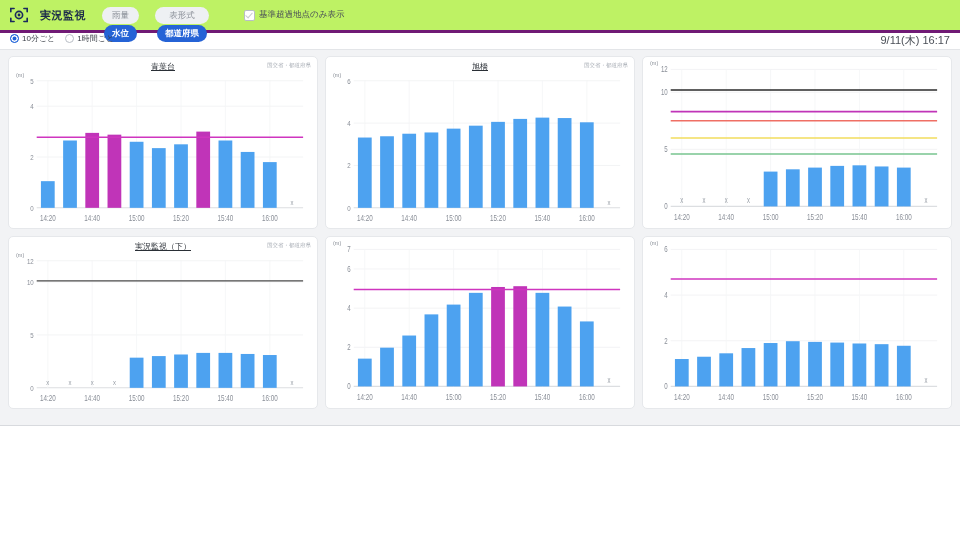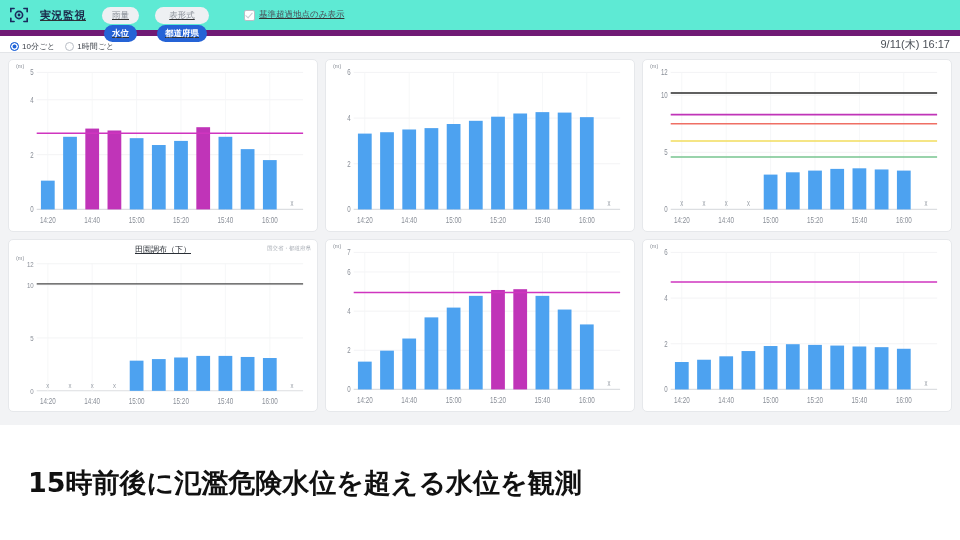--- a/index.html
+++ b/index.html
@@ -14,26 +14,25 @@
   
   .window{
     position:absolute;left:0;top:0;width:960px;height:425px;
     background:#f2f3f5;
     border-bottom:1px solid #d8dade;
     overflow:hidden;
   }
 
   
   .toolbar{
-    height:30px;background:#5eead4;
+    height:30px;background:#bef264;
     display:flex;align-items:center;
     padding:0 8px;
-    border-bottom:6px solid #701a75;
+    border-bottom:3px solid #701a75;
     gap:10px;
-    text-decoration:underline;
   }
   .logo{
     width:22px;height:20px;flex:0 0 auto;
     display:flex;align-items:center;justify-content:center;
   }
   .app-title{
     font-size:11px;font-weight:700;color:#1b2a4a;letter-spacing:.5px;
     white-space:nowrap;
   }
   .pill-group{
@@ -53,21 +52,21 @@
   }
   .chk:after{
     content:"";position:absolute;left:2px;top:0px;width:3px;height:6px;
     border:solid #c8ccd2;border-width:0 1.4px 1.4px 0;transform:rotate(42deg);
   }
   .chk-label{font-size:8.5px;color:#4a4f57;white-space:nowrap;}
 
   
   .subbar{
     height:16px;background:#ffffff;
-    display:flex;align-items:flex-end;justify-content:space-between;
+    display:flex;align-items:flex-start;justify-content:space-between;
     padding:0 10px;border-bottom:1px solid #e3e5e8;
   }
   .radios{display:flex;align-items:center;gap:10px;}
   .radio-item{display:flex;align-items:center;gap:3px;}
   .radio{
     width:7px;height:7px;border-radius:50%;
     border:1px solid #b9bec6;background:#fff;flex:0 0 auto;position:relative;
   }
   .radio.on{border-color:#1f63d8;background:#1f63d8;box-shadow:inset 0 0 0 1.5px #fff;}
   .radio-label{font-size:8px;color:#3a3f47;white-space:nowrap;}
@@ -167,20 +166,24 @@
         <div class="radio-item">
           <span class="radio"></span>
           <span class="radio-label">1時間ごと</span>
         </div>
       </div>
       <div class="timestamp">9/11(木) 16:17</div>
     </div>
 
     <div class="grid" id="chart-grid">
         <div class="panel">
+          <div class="panel-head">
+            <div class="panel-title">青葉台</div>
+            <div class="panel-src">国交省・都道府県</div>
+          </div>
           <div class="plot-wrap">
             <div class="unit">(m)</div>
             <svg class="plot" viewBox="0 0 300 118" preserveAspectRatio="none">
               <line x1="22" x2="292" y1="64.8" y2="64.8" stroke="#f0f1f3" stroke-width="0.7"></line>
               <line x1="22" x2="292" y1="25.599999999999994" y2="25.599999999999994" stroke="#f0f1f3" stroke-width="0.7"></line>
               <line x1="22" x2="292" y1="6" y2="6" stroke="#f0f1f3" stroke-width="0.7"></line>
               <text x="19" y="106.2" class="tick-text" text-anchor="end">0</text>
               <text x="19" y="67" class="tick-text" text-anchor="end">2</text>
               <text x="19" y="27.799999999999994" class="tick-text" text-anchor="end">4</text>
               <text x="19" y="8.2" class="tick-text" text-anchor="end">5</text>
@@ -207,20 +210,24 @@
               <text x="33.25" y="114" class="xtick-text" text-anchor="middle">14:20</text>
               <text x="78.25" y="114" class="xtick-text" text-anchor="middle">14:40</text>
               <text x="123.25" y="114" class="xtick-text" text-anchor="middle">15:00</text>
               <text x="168.25" y="114" class="xtick-text" text-anchor="middle">15:20</text>
               <text x="213.25" y="114" class="xtick-text" text-anchor="middle">15:40</text>
               <text x="258.25" y="114" class="xtick-text" text-anchor="middle">16:00</text>
             </svg>
           </div>
         </div>
         <div class="panel">
+          <div class="panel-head">
+            <div class="panel-title">旭橋</div>
+            <div class="panel-src">国交省・都道府県</div>
+          </div>
           <div class="plot-wrap">
             <div class="unit">(m)</div>
             <svg class="plot" viewBox="0 0 300 118" preserveAspectRatio="none">
               <line x1="22" x2="292" y1="71.33333333333334" y2="71.33333333333334" stroke="#f0f1f3" stroke-width="0.7"></line>
               <line x1="22" x2="292" y1="38.66666666666667" y2="38.66666666666667" stroke="#f0f1f3" stroke-width="0.7"></line>
               <line x1="22" x2="292" y1="6" y2="6" stroke="#f0f1f3" stroke-width="0.7"></line>
               <text x="19" y="106.2" class="tick-text" text-anchor="end">0</text>
               <text x="19" y="73.53333333333335" class="tick-text" text-anchor="end">2</text>
               <text x="19" y="40.866666666666674" class="tick-text" text-anchor="end">4</text>
               <text x="19" y="8.2" class="tick-text" text-anchor="end">6</text>
@@ -291,21 +298,21 @@
               <text x="78.25" y="114" class="xtick-text" text-anchor="middle">14:40</text>
               <text x="123.25" y="114" class="xtick-text" text-anchor="middle">15:00</text>
               <text x="168.25" y="114" class="xtick-text" text-anchor="middle">15:20</text>
               <text x="213.25" y="114" class="xtick-text" text-anchor="middle">15:40</text>
               <text x="258.25" y="114" class="xtick-text" text-anchor="middle">16:00</text>
             </svg>
           </div>
         </div>
         <div class="panel">
           <div class="panel-head">
-            <div class="panel-title">田園調布（下）</div>
+            <div class="panel-title">実況監視（下）</div>
             <div class="panel-src">国交省・都道府県</div>
           </div>
           <div class="plot-wrap">
             <div class="unit">(m)</div>
             <svg class="plot" viewBox="0 0 300 118" preserveAspectRatio="none">
               <line x1="22" x2="292" y1="63.166666666666664" y2="63.166666666666664" stroke="#f0f1f3" stroke-width="0.7"></line>
               <line x1="22" x2="292" y1="22.33333333333333" y2="22.33333333333333" stroke="#f0f1f3" stroke-width="0.7"></line>
               <line x1="22" x2="292" y1="6" y2="6" stroke="#f0f1f3" stroke-width="0.7"></line>
               <text x="19" y="106.2" class="tick-text" text-anchor="end">0</text>
               <text x="19" y="65.36666666666666" class="tick-text" text-anchor="end">5</text>
@@ -418,16 +425,13 @@
               <text x="123.25" y="114" class="xtick-text" text-anchor="middle">15:00</text>
               <text x="168.25" y="114" class="xtick-text" text-anchor="middle">15:20</text>
               <text x="213.25" y="114" class="xtick-text" text-anchor="middle">15:40</text>
               <text x="258.25" y="114" class="xtick-text" text-anchor="middle">16:00</text>
             </svg>
           </div>
         </div>
       </div>
   </div>
 
-  <div class="caption">
-    <div class="caption-text">15時前後に氾濫危険水位を超える水位を観測</div>
-  </div>
 </div>
 
 </body></html>

